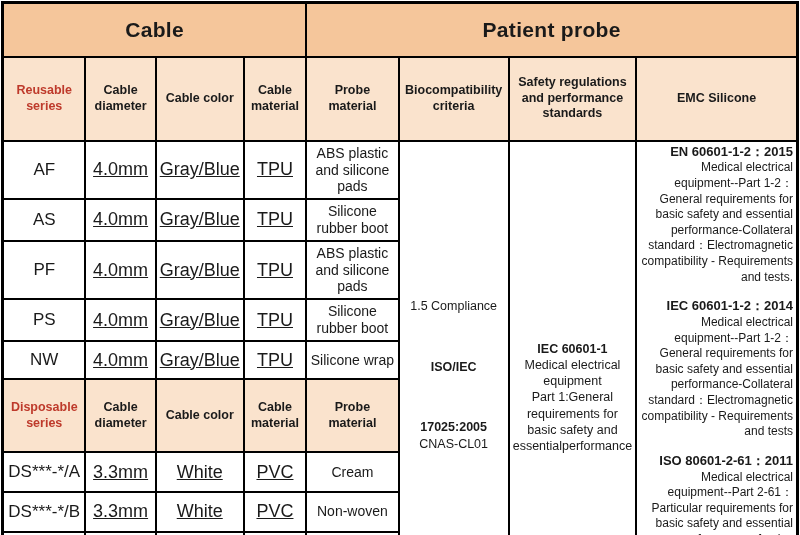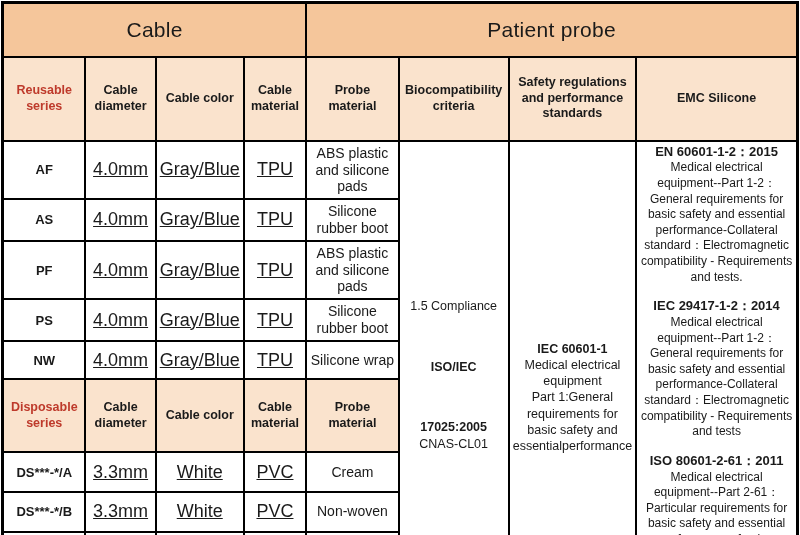--- a/index.html
+++ b/index.html
@@ -21,33 +21,33 @@
   .spec th, .spec td {
     border: 2px solid var(--border-color, #000);
     padding: 2px 3px;
     text-align: center;
     vertical-align: middle;
     overflow: hidden;
   }
   .top-header {
     background: var(--header-bg, #F5C69B);
     font-size: 21px;
-    font-weight: normal;
+    font-weight: bold;
     letter-spacing: 0.3px;
   }
   .sub-header {
     background: var(--subheader-bg, #FAE3CD);
     font-size: 12.5px;
     font-weight: bold;
     line-height: 1.25;
   }
   .series-red { color: var(--series-red, #BE3A2B); }
   .series-cell {
-    font-weight: bold;
-    font-size: 13px;
+    font-weight: normal;
+    font-size: 17px;
   }
   .data-cell { font-size: 18px; text-decoration: underline; }
   .probe-cell { font-size: 14px; line-height: 1.2; }
   .biocompat-cell {
     font-size: 12.5px;
     line-height: 1.35;
     overflow-wrap: break-word;
   }
   .safety-cell {
     font-size: 12.5px;
@@ -57,21 +57,21 @@
   .pre { white-space: pre-line; }
   .b { font-weight: bold; margin-top: 44px; }
   .emc-cell {
     text-align: left;
     vertical-align: top;
     font-size: 12px;
     line-height: 1.3;
     padding: 4px 7px;
     overflow-wrap: break-word;
   }
-  .emc-section { margin-bottom: 13px; }
+  .emc-section { margin-bottom: 13px; text-align: right; }
   .emc-title { font-weight: bold; font-size: 13px; }
   
   tr.r-top   { height: 54px; }
   tr.r-sub   { height: 84px; }
   tr.r-data  { height: 37px; }
   tr.r-dsub  { height: 70px; }
   tr.r-ds    { height: 38px; }
 </style>
 </head>
 <body>
@@ -121,21 +121,21 @@
       <div class="b">IEC 60601-1</div>
       <div class="pre">Medical electrical equipment
 Part 1:General requirements for basic safety and essentialperformance</div>
     </td>
     <td rowspan="10" class="emc-cell">
       <div class="emc-section">
         <div class="emc-title">EN 60601-1-2：2015</div>
         <div class="pre">Medical electrical equipment--Part 1-2：General requirements for basic safety and essential performance-Collateral standard：Electromagnetic compatibility - Requirements and tests.</div>
       </div>
       <div class="emc-section">
-        <div class="emc-title">IEC 29417-1-2：2014</div>
+        <div class="emc-title">IEC 60601-1-2：2014</div>
         <div class="pre">Medical electrical equipment--Part 1-2：General requirements for basic safety and essential performance-Collateral standard：Electromagnetic compatibility - Requirements and tests</div>
       </div>
       <div class="emc-section">
         <div class="emc-title">ISO 80601-2-61：2011</div>
         <div class="pre">Medical electrical equipment--Part 2-61：Particular requirements for basic safety and essential performance of pulse oximeter equipment
 Clause 202 of ISO 80601-2-61</div>
       </div>
     </td>
   </tr>
 

